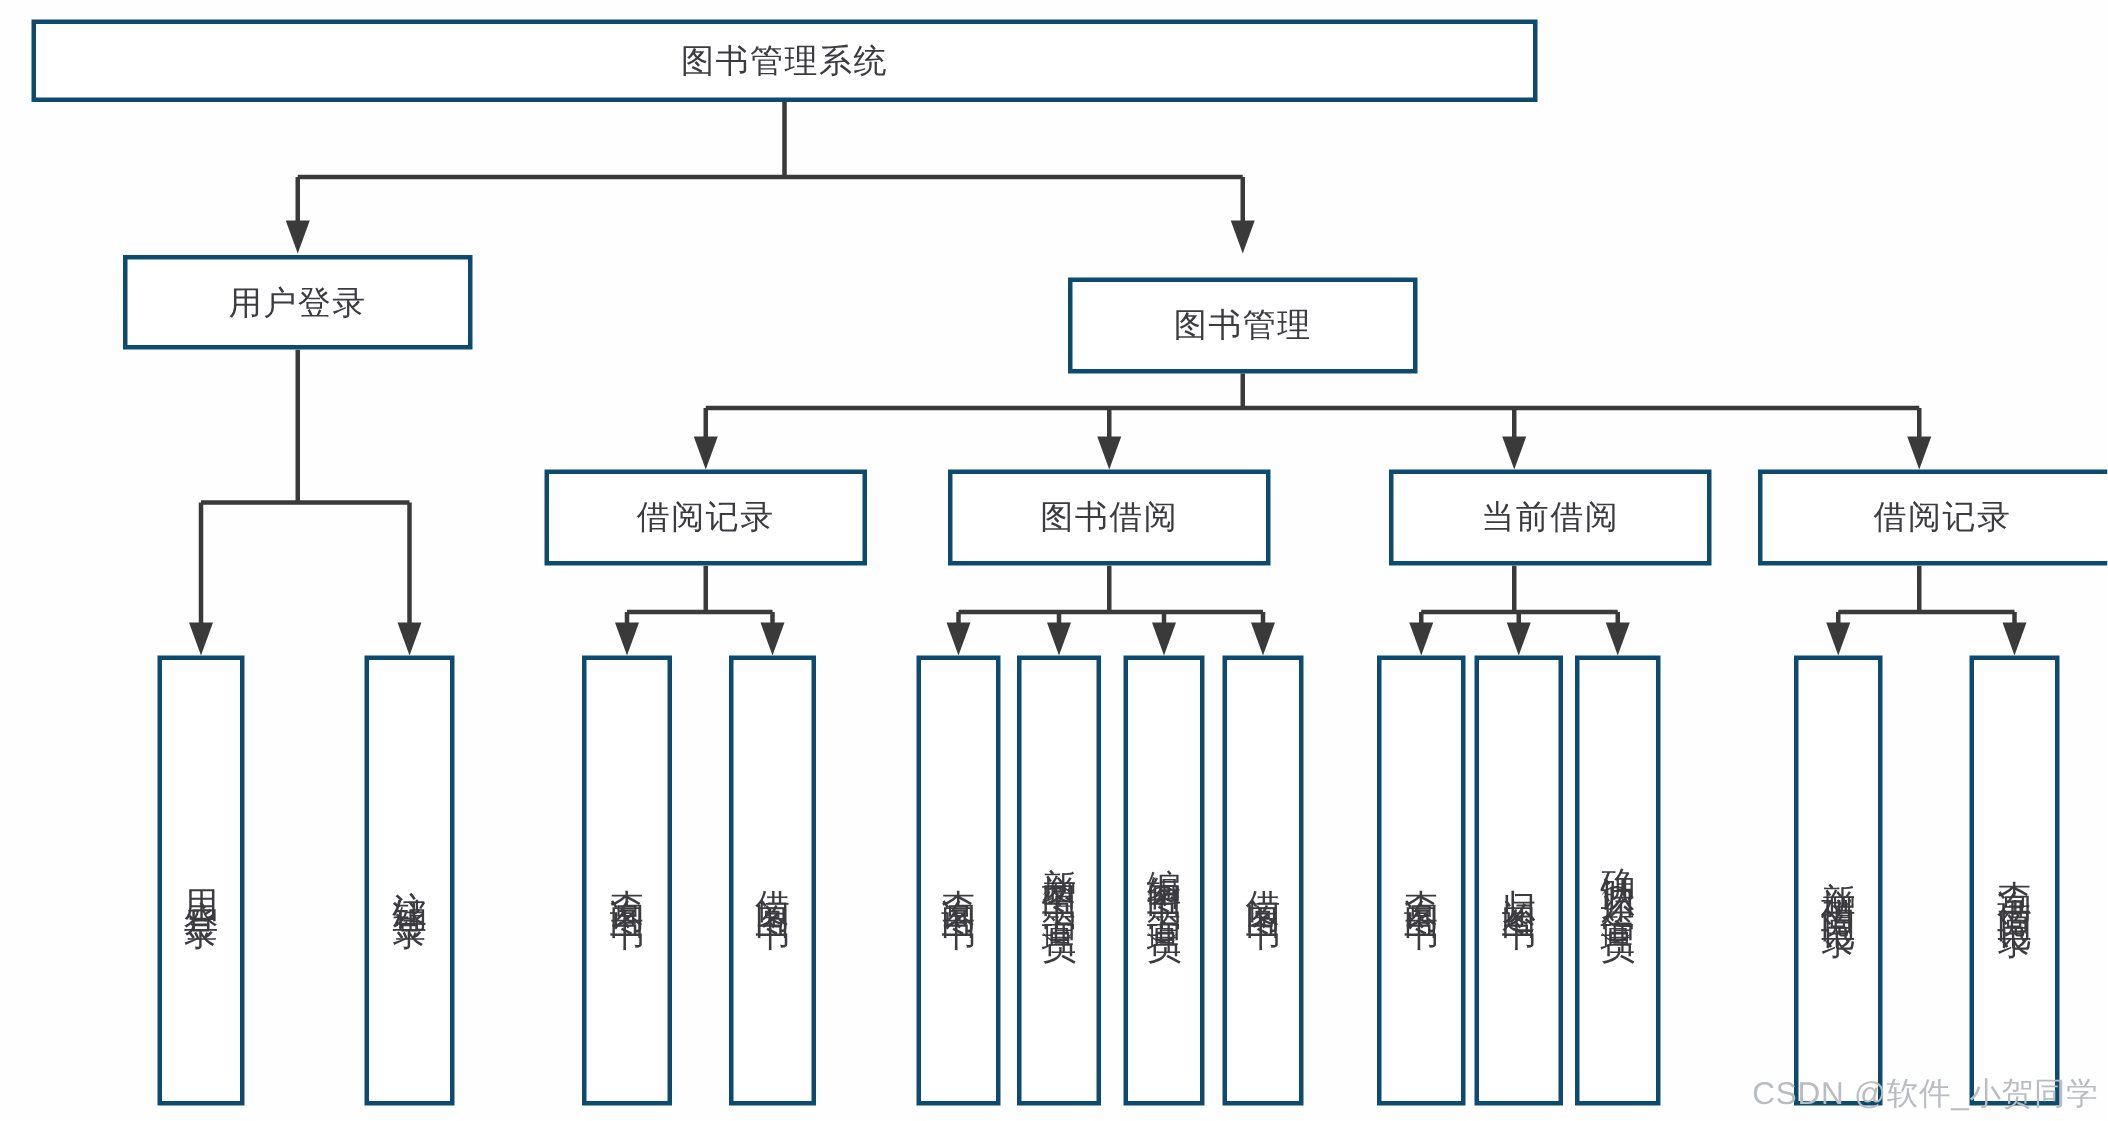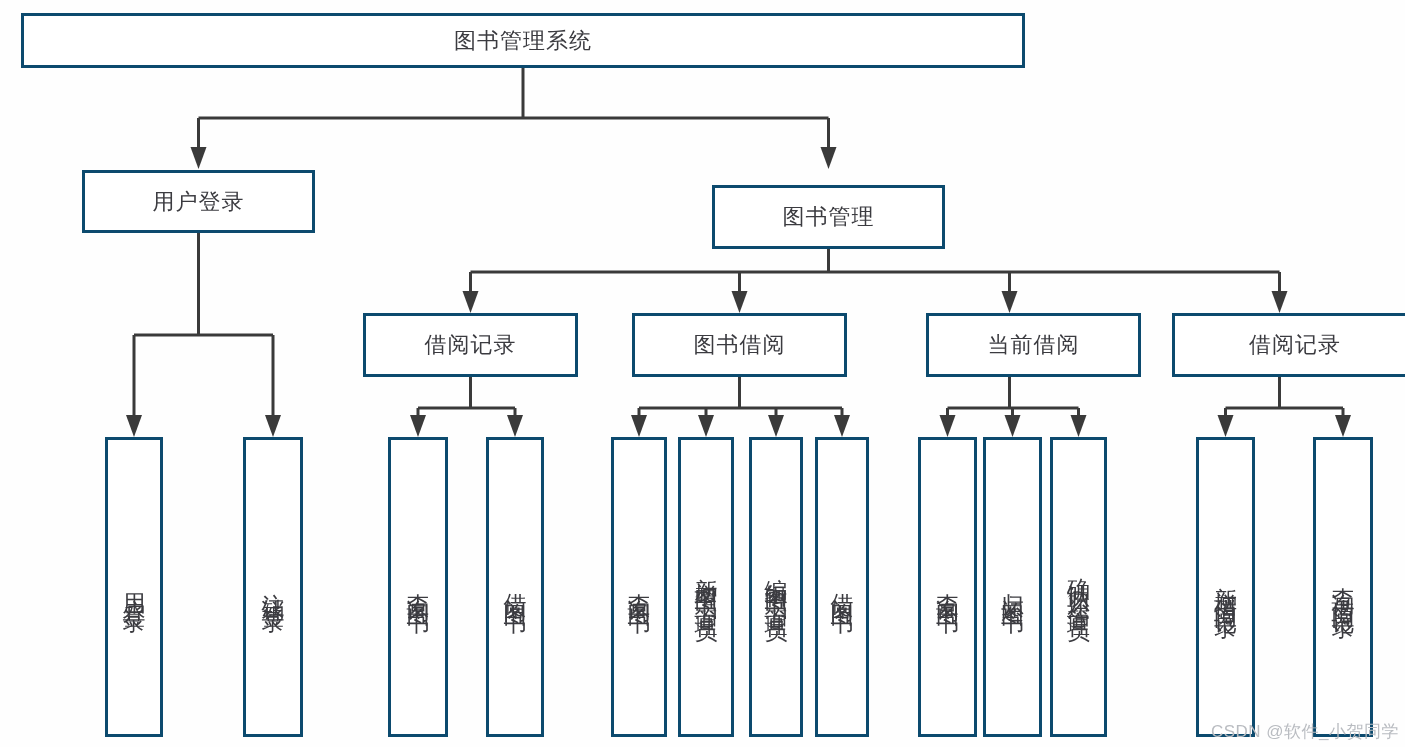--- a/index.html
+++ b/index.html
@@ -48,21 +48,21 @@
     letter-spacing: 6px;
     white-space: normal;
     max-height: 286px;
     line-height: 1;
   }
   .watermark {
     position: absolute;
     right: 6px;
     bottom: 4px;
     color: #b9bcc1;
-    font-size: 17px;
+    font-size: 21px;
     letter-spacing: 0.5px;
     user-select: none;
     pointer-events: none;
   }
 </style>
 </head>
 <body>
 
 <div id="canvas">
   <svg id="connector-svg" viewBox="0 0 1405 747" xmlns="http://www.w3.org/2000/svg">

